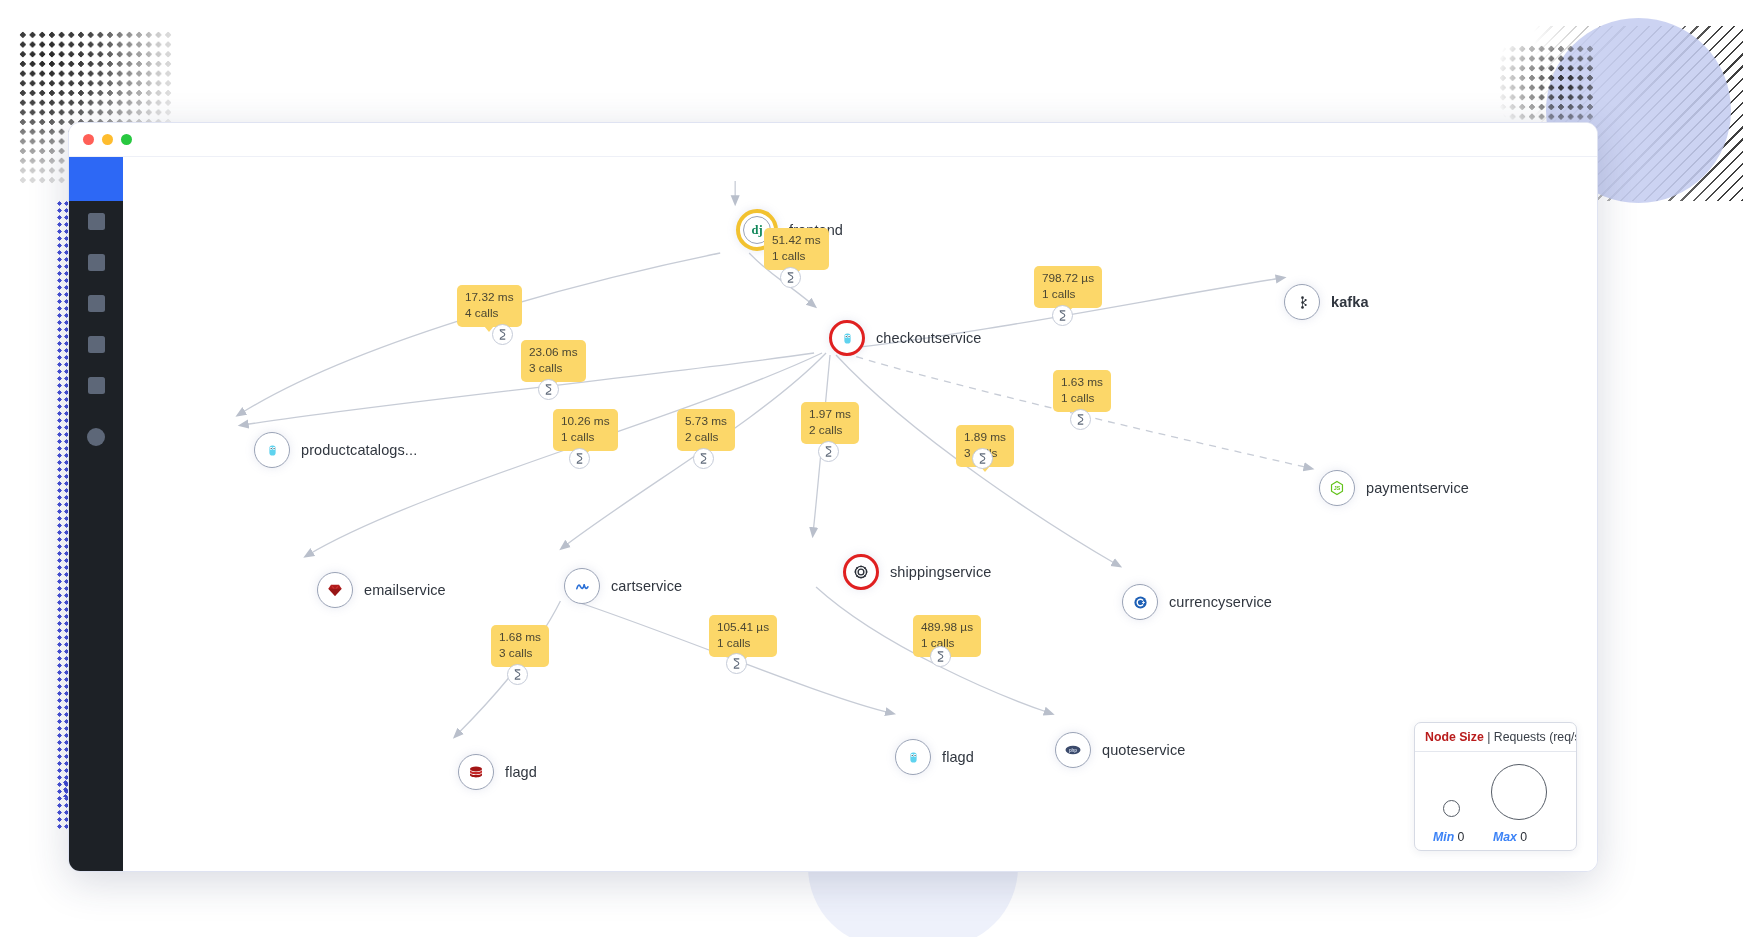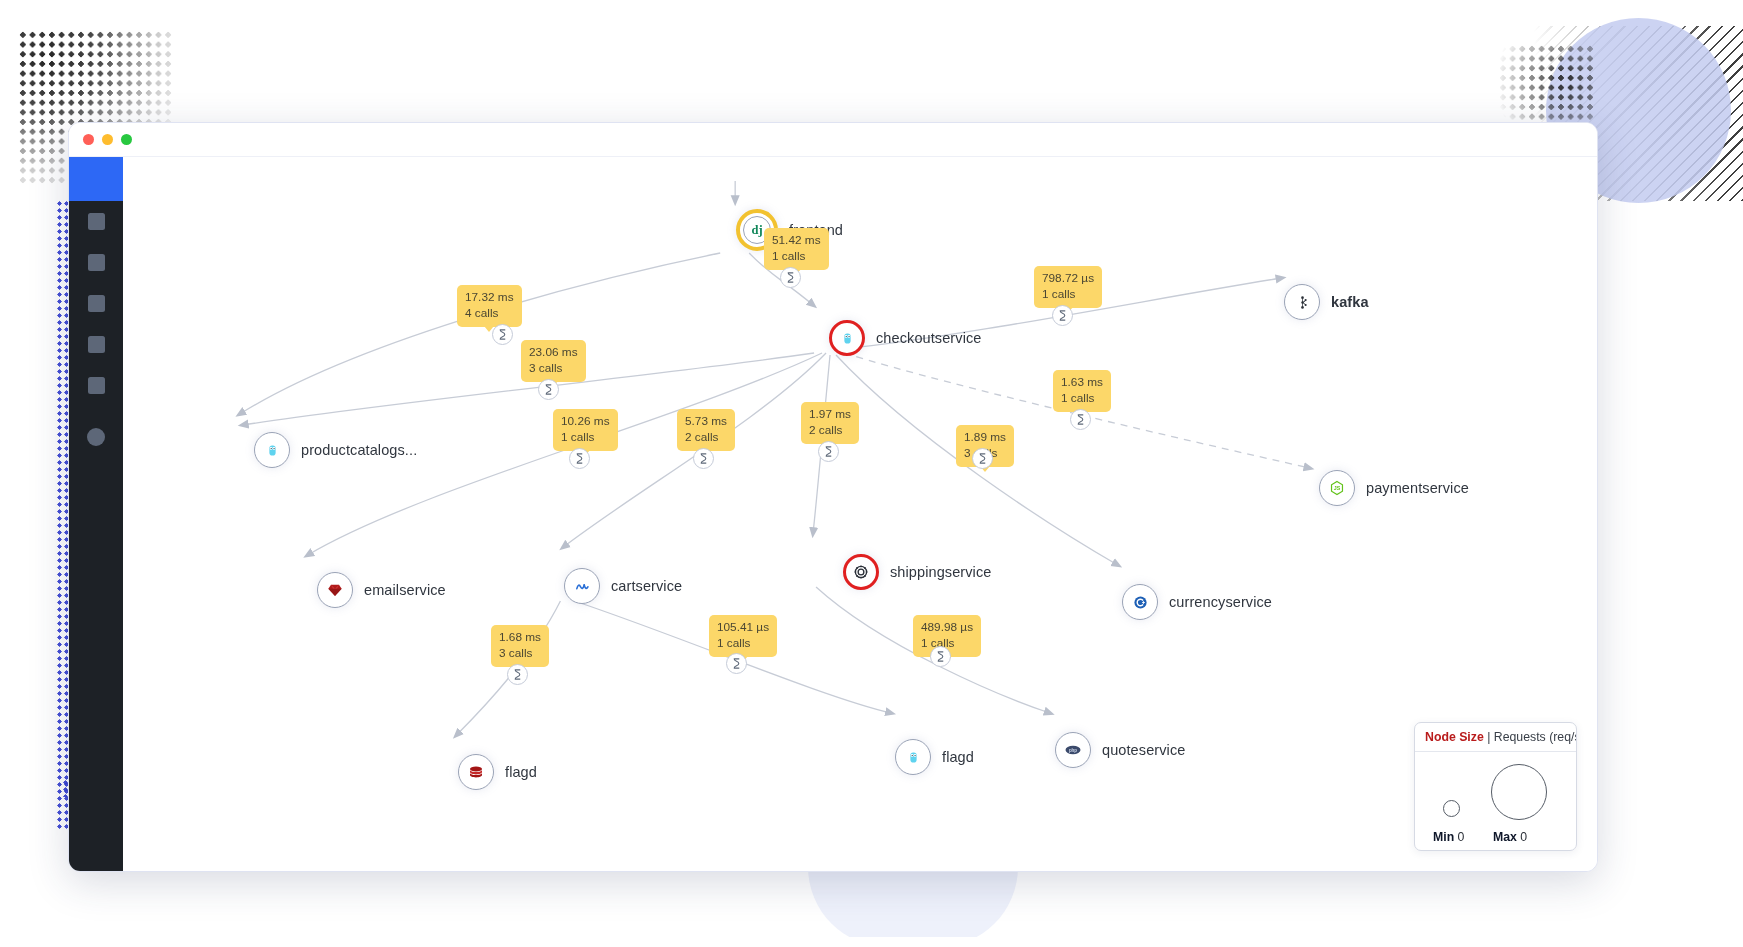--- a/index.html
+++ b/index.html
@@ -162,21 +162,21 @@
     border-bottom: 1px solid #e4e7ee; white-space: nowrap;
   }
   #legend-head b { color: #b91c1c; }
   #legend-body { height: 98px; position: relative; }
   .lg-circle { position: absolute; border-radius: 50%; border: 1.3px solid #555c66; background: #fff; }
   #lg-min { width: 17px; height: 17px; left: 28px; top: 48px; }
   #lg-max { width: 56px; height: 56px; left: 76px; top: 12px; }
   .lg-cap { position: absolute; font-size: 12.3px; color: #2b3038; bottom: 6px; white-space: nowrap; }
   #lg-cap-min { left: 18px; }
   #lg-cap-max { left: 78px; }
-  .lg-cap b { color: #0f172a; }
+  .lg-cap b { color: #3b82f6; font-style: italic; }
 </style>
 </head>
 <body>
 
 <div id="stage">
 
   <div class="deco" id="deco-stripes-tr"></div>
   <div class="deco" id="deco-circle-tr"></div>
   <div class="deco" id="deco-dots-tr"></div>
   <div class="deco" id="deco-dots-tl"></div>

